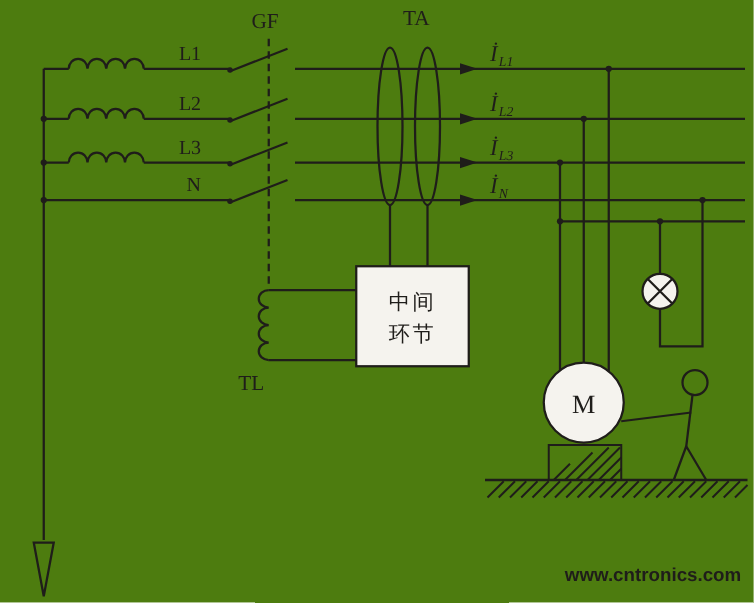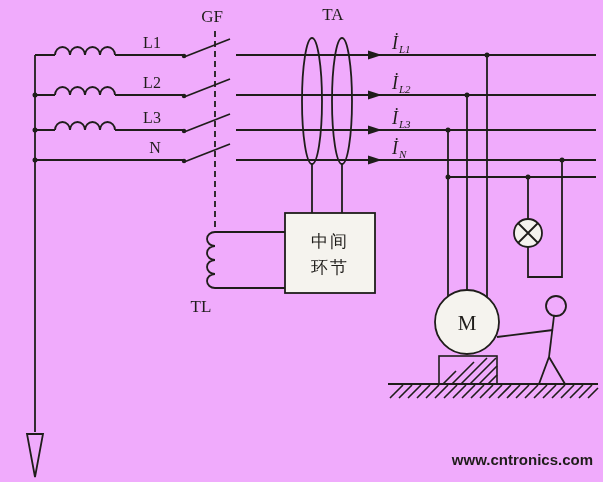--- a/index.html
+++ b/index.html
@@ -1,18 +1,18 @@
 <!DOCTYPE html>
 <html><head>
 <meta charset="utf-8">
 <style>
   html,body{margin:0;padding:0;background:#ffffff;}
   .page{
     width:603px;height:482px;
-    background:#f0abfc;
+    background:#4d7c0f;
     position:relative;
     font-family:"Liberation Serif", serif;
     overflow:hidden;
   }
   svg{display:block;}
   text{fill:#1f1d1a;}
   .lbl{font-size:16px;font-family:"Liberation Serif",serif;}
   .lbl-big{font-size:17px;font-family:"Liberation Serif",serif;}
   .cjk{font-size:17px;font-family:"DejaVu Sans","Liberation Sans",sans-serif;letter-spacing:2px;}
   .cur-main{font-size:18px;font-style:italic;font-family:"Liberation Serif",serif;}

